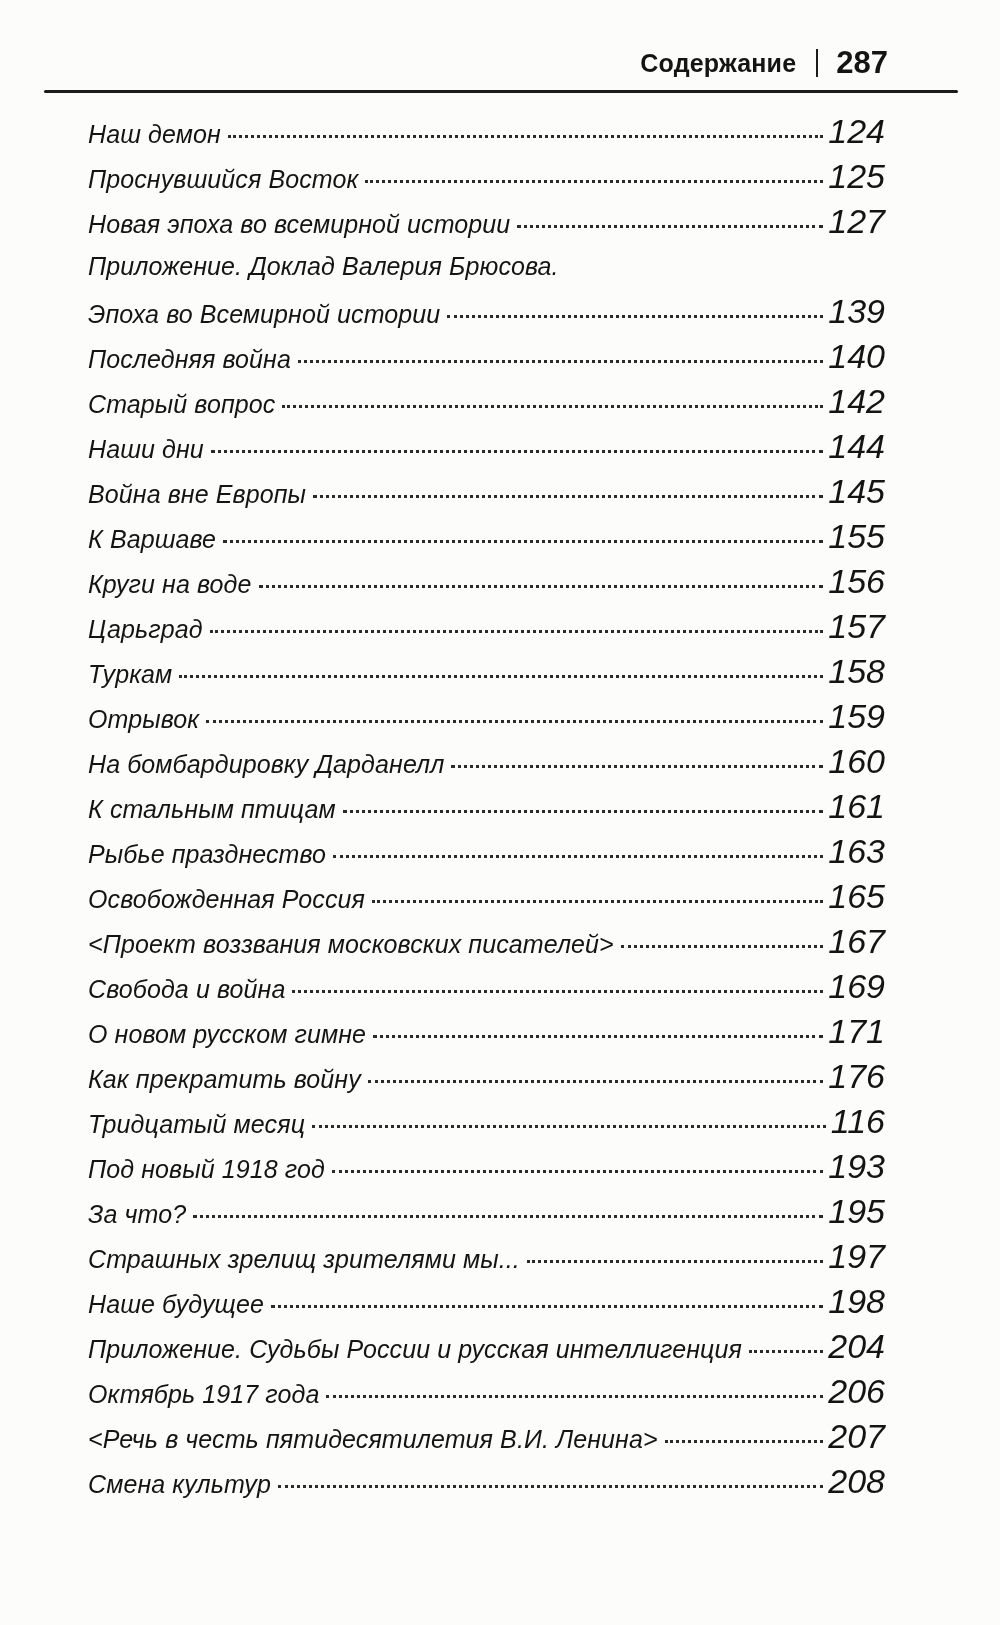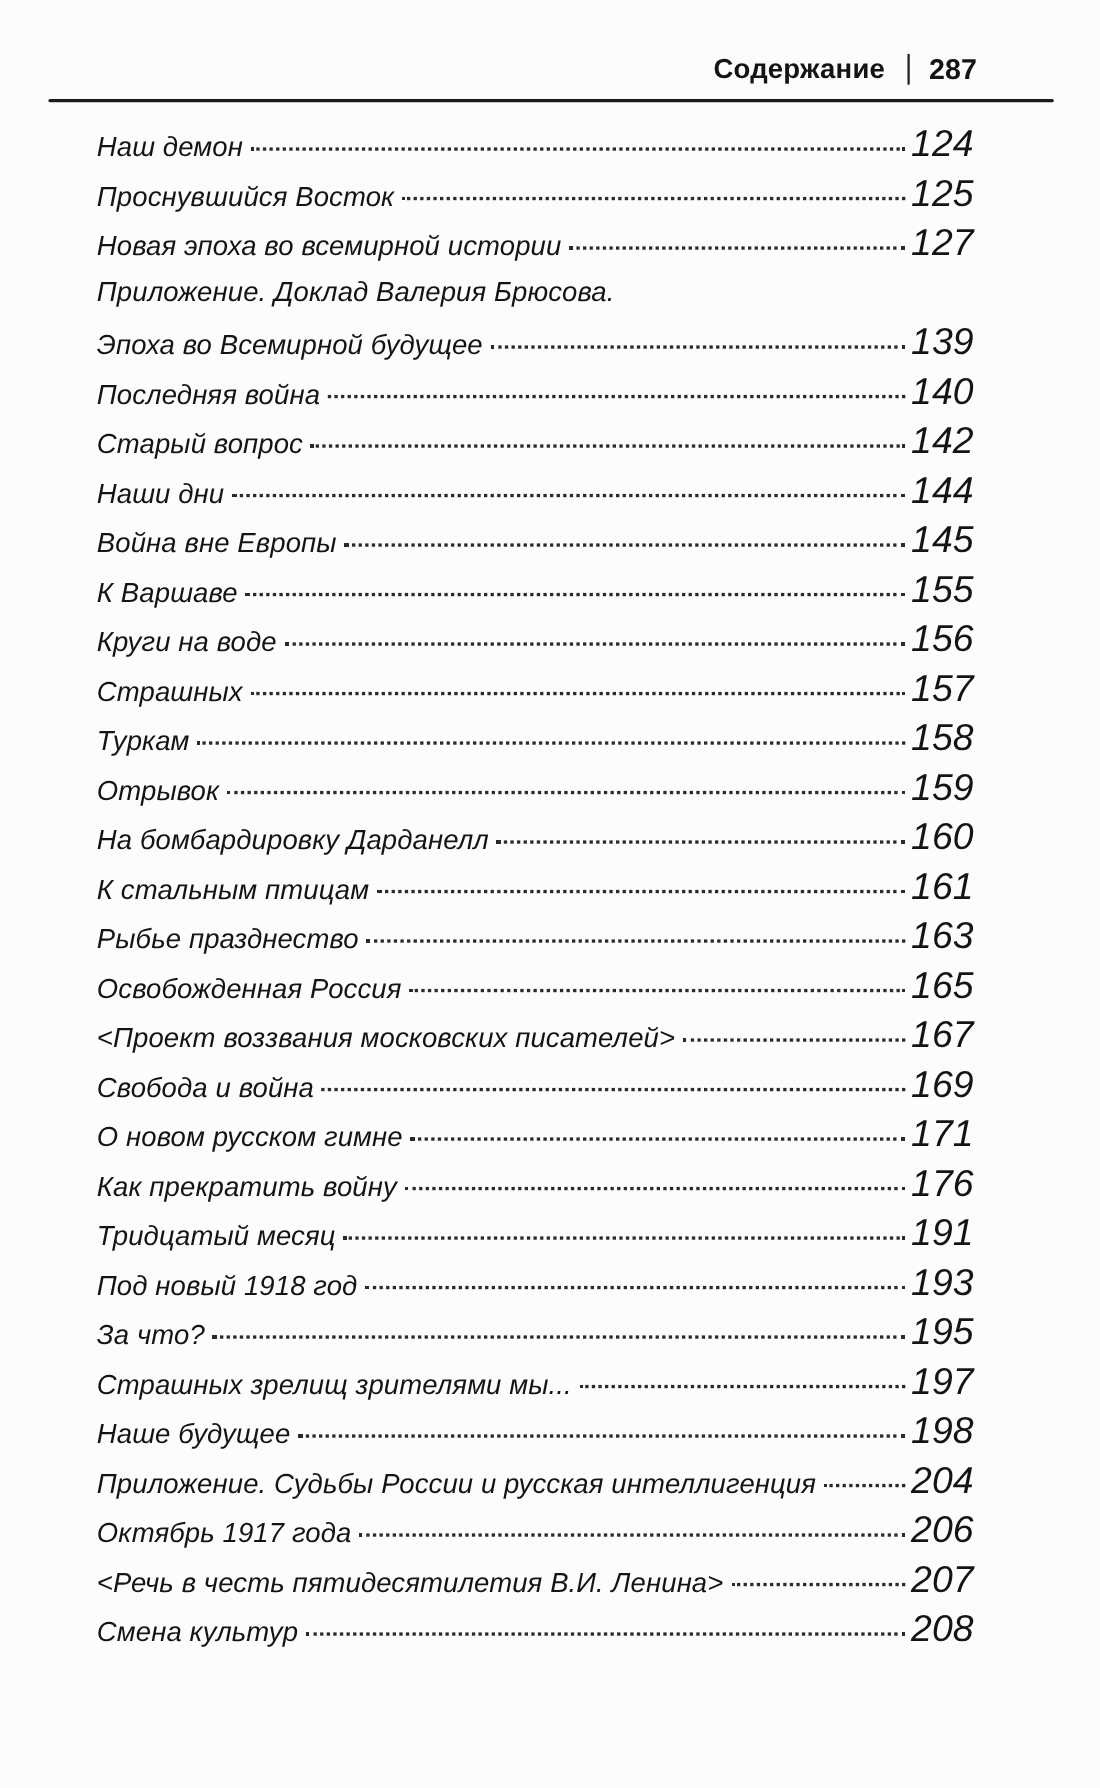--- a/index.html
+++ b/index.html
@@ -32,21 +32,21 @@
     letter-spacing: 0.2px;
   }
   .header-sep {
     display: inline-block;
     width: 2px;
     height: 28px;
     background: #1c1c1c;
     margin: 0 18px 0 20px;
   }
   .header-page {
-    font-size: 26px;
+    font-size: 31px;
     font-weight: bold;
   }
   .head-rule {
     height: 3px;
     background: #1b1b1b;
     margin: 10px 42px 0 44px;
     border-radius: 2px;
   }
   
   .toc {
@@ -109,21 +109,21 @@
     <span class="toc-dots"></span>
     <span class="toc-page">127</span>
   </div>
 
   <div class="toc-entry no-page">
     <span class="toc-title">Приложение. Доклад Валерия Брюсова.</span>
 
   </div>
 
   <div class="toc-entry">
-    <span class="toc-title">Эпоха во Всемирной будущее</span>
+    <span class="toc-title">Эпоха во Всемирной истории</span>
     <span class="toc-dots"></span>
     <span class="toc-page">139</span>
   </div>
 
   <div class="toc-entry">
     <span class="toc-title">Последняя война</span>
     <span class="toc-dots"></span>
     <span class="toc-page">140</span>
   </div>
 
@@ -151,21 +151,21 @@
     <span class="toc-page">155</span>
   </div>
 
   <div class="toc-entry">
     <span class="toc-title">Круги на воде</span>
     <span class="toc-dots"></span>
     <span class="toc-page">156</span>
   </div>
 
   <div class="toc-entry">
-    <span class="toc-title">Страшных</span>
+    <span class="toc-title">Царьград</span>
     <span class="toc-dots"></span>
     <span class="toc-page">157</span>
   </div>
 
   <div class="toc-entry">
     <span class="toc-title">Туркам</span>
     <span class="toc-dots"></span>
     <span class="toc-page">158</span>
   </div>
 
@@ -219,21 +219,21 @@
 
   <div class="toc-entry">
     <span class="toc-title">Как прекратить войну</span>
     <span class="toc-dots"></span>
     <span class="toc-page">176</span>
   </div>
 
   <div class="toc-entry">
     <span class="toc-title">Тридцатый месяц</span>
     <span class="toc-dots"></span>
-    <span class="toc-page">191</span>
+    <span class="toc-page">116</span>
   </div>
 
   <div class="toc-entry">
     <span class="toc-title">Под новый 1918 год</span>
     <span class="toc-dots"></span>
     <span class="toc-page">193</span>
   </div>
 
   <div class="toc-entry">
     <span class="toc-title">За что?</span>

